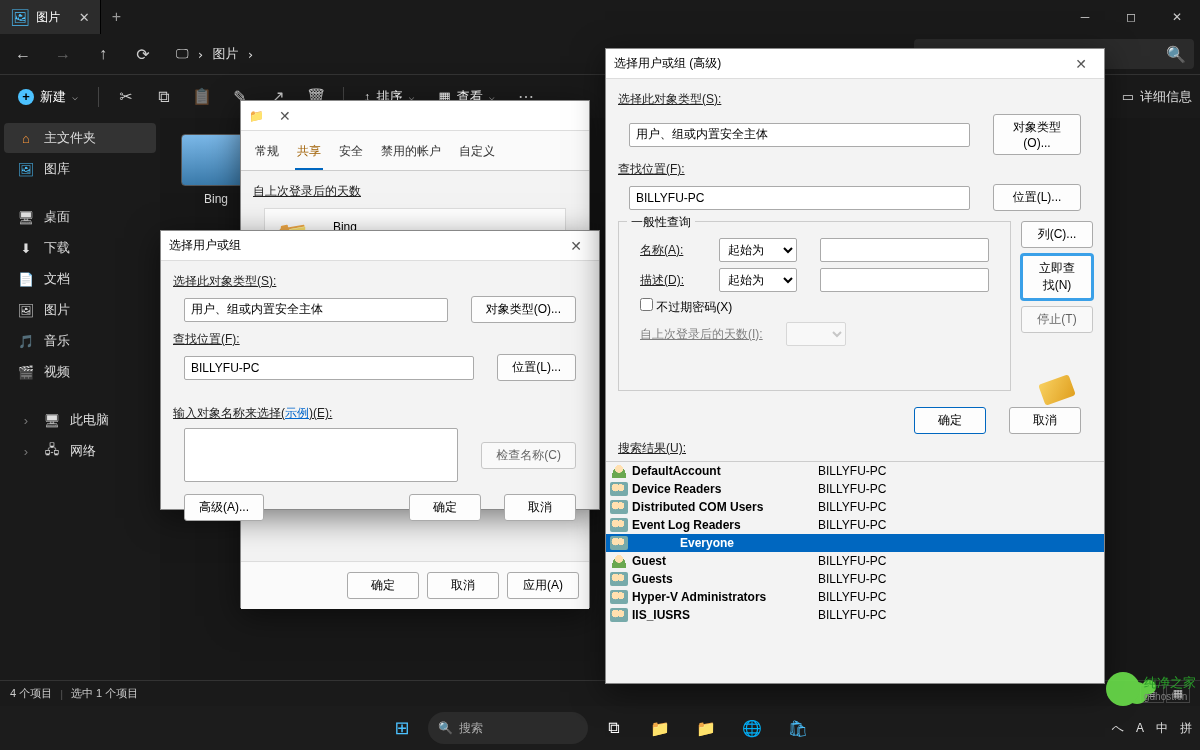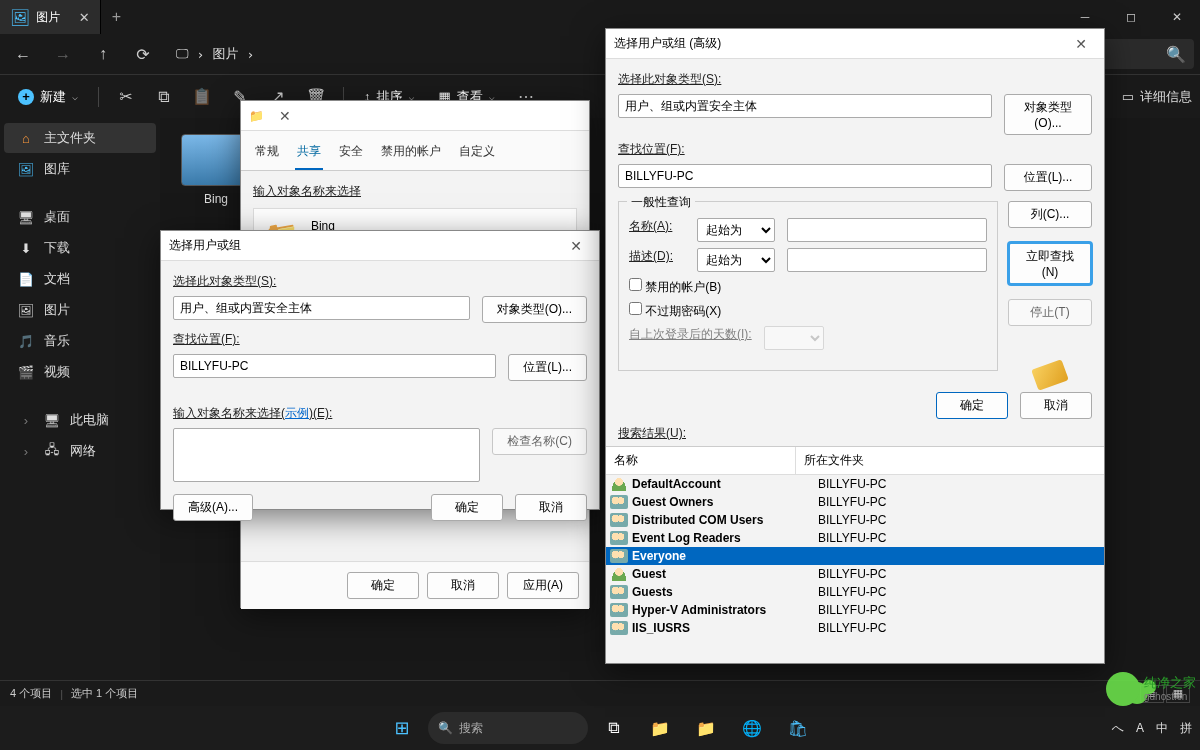--- a/index.html
+++ b/index.html
@@ -44,47 +44,47 @@
 .tb-search{width:160px;height:32px;background:#2b2b2b;border-radius:16px;display:flex;align-items:center;gap:6px;padding:0 10px;font-size:12px;color:#aaa;}
 .tb-right{position:absolute;right:8px;display:flex;align-items:center;gap:12px;color:#ddd;font-size:12px;}
 
 
 .dialog { position:absolute;background:#f3f3f3;color:#000;border:1px solid #888;box-shadow:0 8px 30px rgba(0,0,0,.5);font-size:12px;}
 .dlg-title{height:30px;display:flex;align-items:center;padding:0 8px;background:#fff;border-bottom:1px solid #ddd;}
 .dlg-title .t{flex:1;}
 .dlg-close{width:30px;text-align:center;color:#555;font-size:14px;}
 .tabs{display:flex;gap:14px;padding:8px 12px 0;font-size:12px;border-bottom:1px solid #ccc;background:#fafafa;}
 .tab{padding:4px 2px 8px;color:#333;}
-.tab.active{border-bottom:2px solid #0067c0;color:#0369a1;}
+.tab.active{border-bottom:2px solid #0067c0;color:#a16207;}
 .dlg-body{padding:12px;}
 .groupbox{border:1px solid #ccc;padding:10px;margin-bottom:10px;position:relative;}
 .groupbox .gtitle{position:absolute;top:-8px;left:8px;background:#f3f3f3;padding:0 4px;font-size:12px;}
-.row{display:flex;align-items:flex-start;gap:12px;margin:6px 0;}
+.row{display:flex;align-items:center;gap:23px;margin:6px 11px;}
 .lbl{font-size:12px;color:#222;text-decoration:underline;}
 .winbtn{background:#fdfdfd;border:1px solid #aaa;padding:4px 14px;border-radius:3px;font-size:12px;min-width:72px;}
 .winbtn.primary{border:1px solid #0067c0;}
 .winbtn.highlight{border:2px solid #3aa0e8;box-shadow:0 0 0 1px #3aa0e8;}
 .input{border:1px solid #aaa;background:#fff;padding:4px 6px;font-size:12px;border-radius:2px;}
 .select{border:1px solid #aaa;background:#fff;padding:3px 4px;font-size:12px;border-radius:2px;}
 textarea.input{resize:none;}
 .dlg-footer{padding:10px;display:flex;gap:8px;justify-content:flex-end;border-top:1px solid #ddd;background:#fafafa;}
 
 .dialog.d1{left:240px;top:100px;width:350px;height:508px;}
 .dialog.d2{left:160px;top:230px;width:440px;height:280px;}
-.dialog.d3{left:605px;top:28px;width:500px;height:636px;}
+.dialog.d3{left:605px;top:48px;width:500px;height:636px;}
 
 .d3 .cols{display:flex;gap:10px;}
 .d3 .colL{flex:1;}
-.d3 .colR{width:84px;display:flex;flex-direction:column;gap:14px;align-items:stretch;}
+.d3 .colR{width:84px;display:flex;flex-direction:column;gap:6px;align-items:stretch;}
 .results{border-top:1px solid #ccc;max-height:210px;overflow:auto;}
 .results-head{display:flex;background:#fff;border-bottom:1px solid #ddd;font-size:12px;}
 .rh{padding:5px 8px;}
 .rh1{width:190px;border-right:1px solid #ddd;}
 .rrow{display:flex;align-items:center;font-size:12px;padding:2px 4px;}
-.rrow.sel{background:#0067c0;color:#fff;}
+.rrow.sel{background:#0067c0;color:#fff;gap:48px;}
 .ric{width:18px;height:14px;margin-right:4px;display:inline-block;}
 .sv-user{background:radial-gradient(circle at 50% 35%, #ffe0b0 30%, transparent 31%), radial-gradient(ellipse at 50% 90%, #6aa84f 55%, transparent 56%);border-radius:2px;}
 .sv-group{background:radial-gradient(circle at 30% 40%, #ffe0b0 25%, transparent 26%),radial-gradient(circle at 60% 40%, #ffe0b0 25%, transparent 26%),linear-gradient(#7aa 50%,#7aa);border-radius:2px;}
 .rc1{width:186px;font-weight:bold;}
 .keyico{width:32px;height:22px;background:linear-gradient(135deg,#f8d060,#e0a020);border-radius:3px;transform:rotate(-20deg);}
 .chev{font-family:monospace;}
 .footer-logo{position:absolute;right:4px;bottom:44px;display:flex;align-items:center;gap:4px;opacity:.9;}
 </style>
 </head>
 <body>
@@ -253,21 +253,21 @@
     <span class="dlg-close">✕</span>
   </div>
   <div class="tabs" id="d1tabs">
       <span class="tab">常规</span>
       <span class="tab active">共享</span>
       <span class="tab">安全</span>
       <span class="tab">禁用的帐户</span>
       <span class="tab">自定义</span>
     </div>
   <div class="dlg-body" style="height:390px">
-    <div class="lbl" style="margin-bottom:8px">输入对象名称来选择</div>
+    <div class="lbl" style="margin-bottom:8px">自上次登录后的天数</div>
     <div class="row" style="border:1px solid #ddd;padding:10px;background:#fff">
       <span style="font-size:28px;color:#e8b84a">📁</span>
       <div>
         <div>Bing</div>
         <div style="color:#555">共享式</div>
       </div>
     </div>
   </div>
   <div class="dlg-footer">
     <button class="winbtn">确定</button>
@@ -333,23 +333,20 @@
             <span class="lbl" style="width:56px">名称(A):</span>
             <select class="select" style="width:78px"><option>起始为</option></select>
             <input class="input" style="flex: 1 1 0%;">
           </div>
           <div class="row">
             <span class="lbl" style="width:56px">描述(D):</span>
             <select class="select" style="width:78px"><option>起始为</option></select>
             <input class="input" style="flex: 1 1 0%;">
           </div>
           <div class="row">
-              <label><input type="checkbox" style=""> <span>禁用的帐户(B)</span></label>
-            </div>
-          <div class="row">
               <label><input type="checkbox" style=""> <span>不过期密码(X)</span></label>
             </div>
           <div class="row" style="opacity:.55">
             <span class="lbl">自上次登录后的天数(I):</span>
             <select class="select" disabled="" style="width:60px"></select>
           </div>
         </div>
       </div>
       <div class="colR">
         <button class="winbtn">列(C)...</button>
@@ -362,33 +359,29 @@
 
     <div class="row" style="margin-top:6px">
       <div style="flex:1"></div>
       <button class="winbtn primary">确定</button>
       <button class="winbtn">取消</button>
     </div>
 
     <div class="lbl" style="margin-top:4px">搜索结果(U):</div>
   </div>
   <div class="results">
-    <div class="results-head">
-      <div class="rh rh1">名称</div>
-      <div class="rh">所在文件夹</div>
-    </div>
     <div id="resrows">
         <div class="rrow">
           <span class="ric sv-user"></span>
           <span class="rc1">DefaultAccount</span>
           <span>BILLYFU-PC</span>
         </div>
         <div class="rrow">
           <span class="ric sv-group"></span>
-          <span class="rc1">Guest Owners</span>
+          <span class="rc1">Device Readers</span>
           <span>BILLYFU-PC</span>
         </div>
         <div class="rrow">
           <span class="ric sv-group"></span>
           <span class="rc1">Distributed COM Users</span>
           <span>BILLYFU-PC</span>
         </div>
         <div class="rrow">
           <span class="ric sv-group"></span>
           <span class="rc1">Event Log Readers</span>

